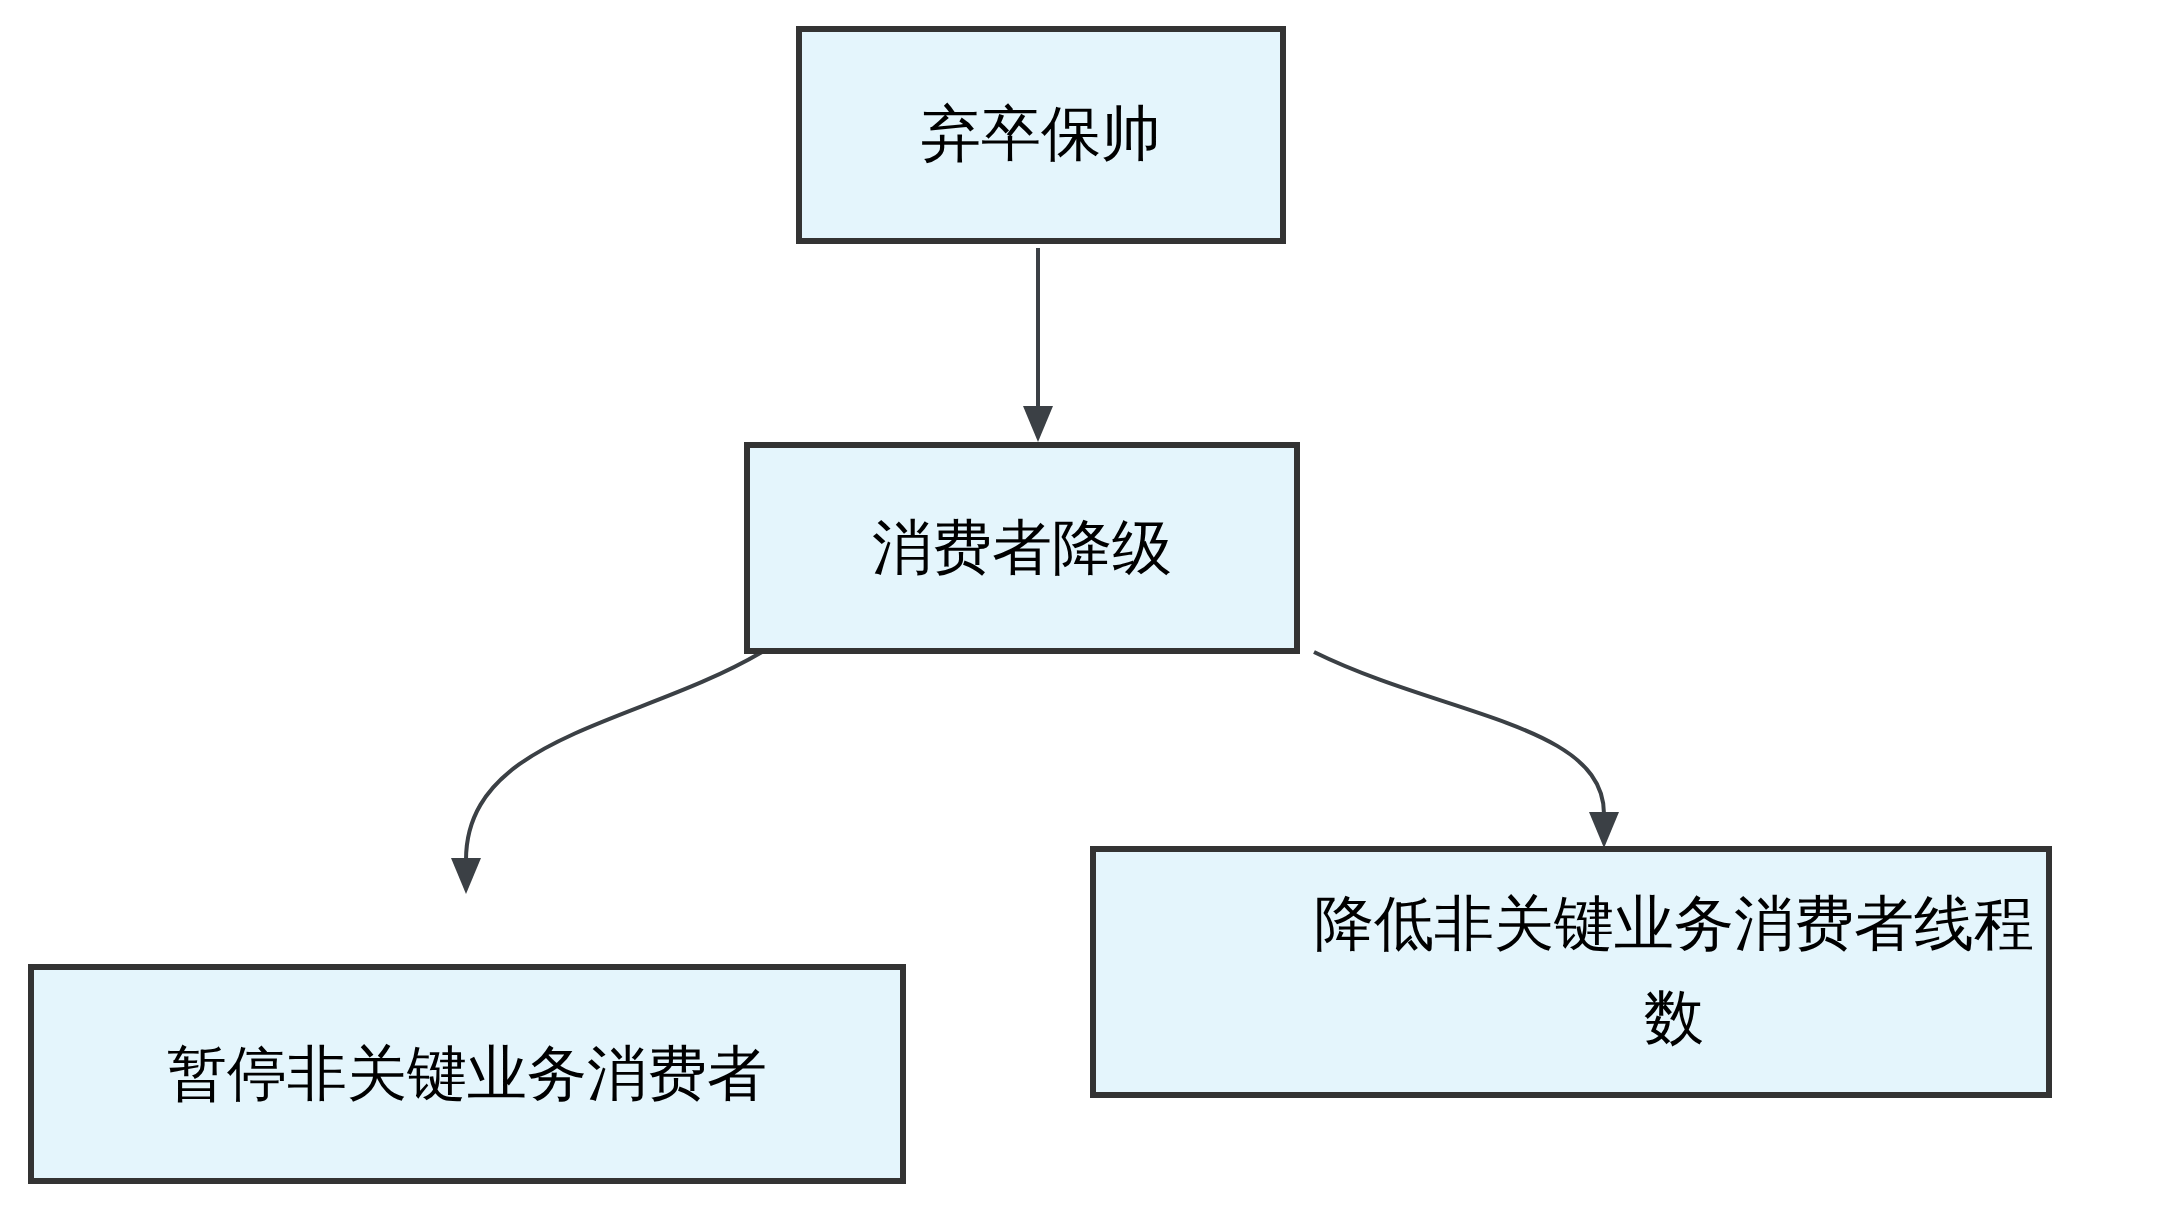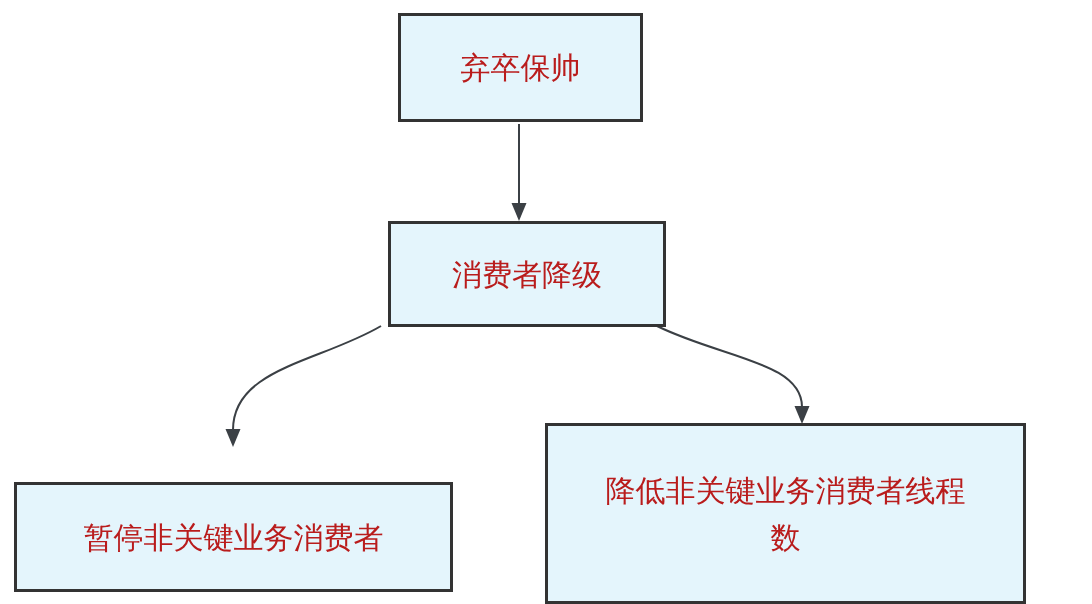--- a/index.html
+++ b/index.html
@@ -20,43 +20,43 @@
     left: 0;
     top: 0;
     width: 1092px;
     height: 604px;
   }
   .node {
     position: absolute;
     box-sizing: border-box;
     background: #e4f5fc;
     border: 3px solid #333333;
-    color: #b91c1c;
+    color: #000000;
     font-size: 30px;
     display: flex;
     align-items: center;
     justify-content: center;
     text-align: center;
     line-height: 47px;
   }
   .node-top {
     left: 398px; top: 13px;
     width: 245px; height: 109px;
   }
   .node-middle {
-    left: 388px; top: 221px;
+    left: 372px; top: 221px;
     width: 278px; height: 106px; align-items: center;
   }
   .node-bottom-left {
     left: 14px; top: 446px;
     width: 439px; height: 110px; margin-top: 36px;
   }
   .node-bottom-right {
     left: 545px; top: 423px;
-    width: 481px; height: 181px;
+    width: 481px; height: 126px; justify-content: flex-end;
   }
   .node-bottom-right .node-label {
     display: inline-block;
     max-width: 372px;
   }
 </style>
 </head>
 <body>
 
 <div class="canvas">

